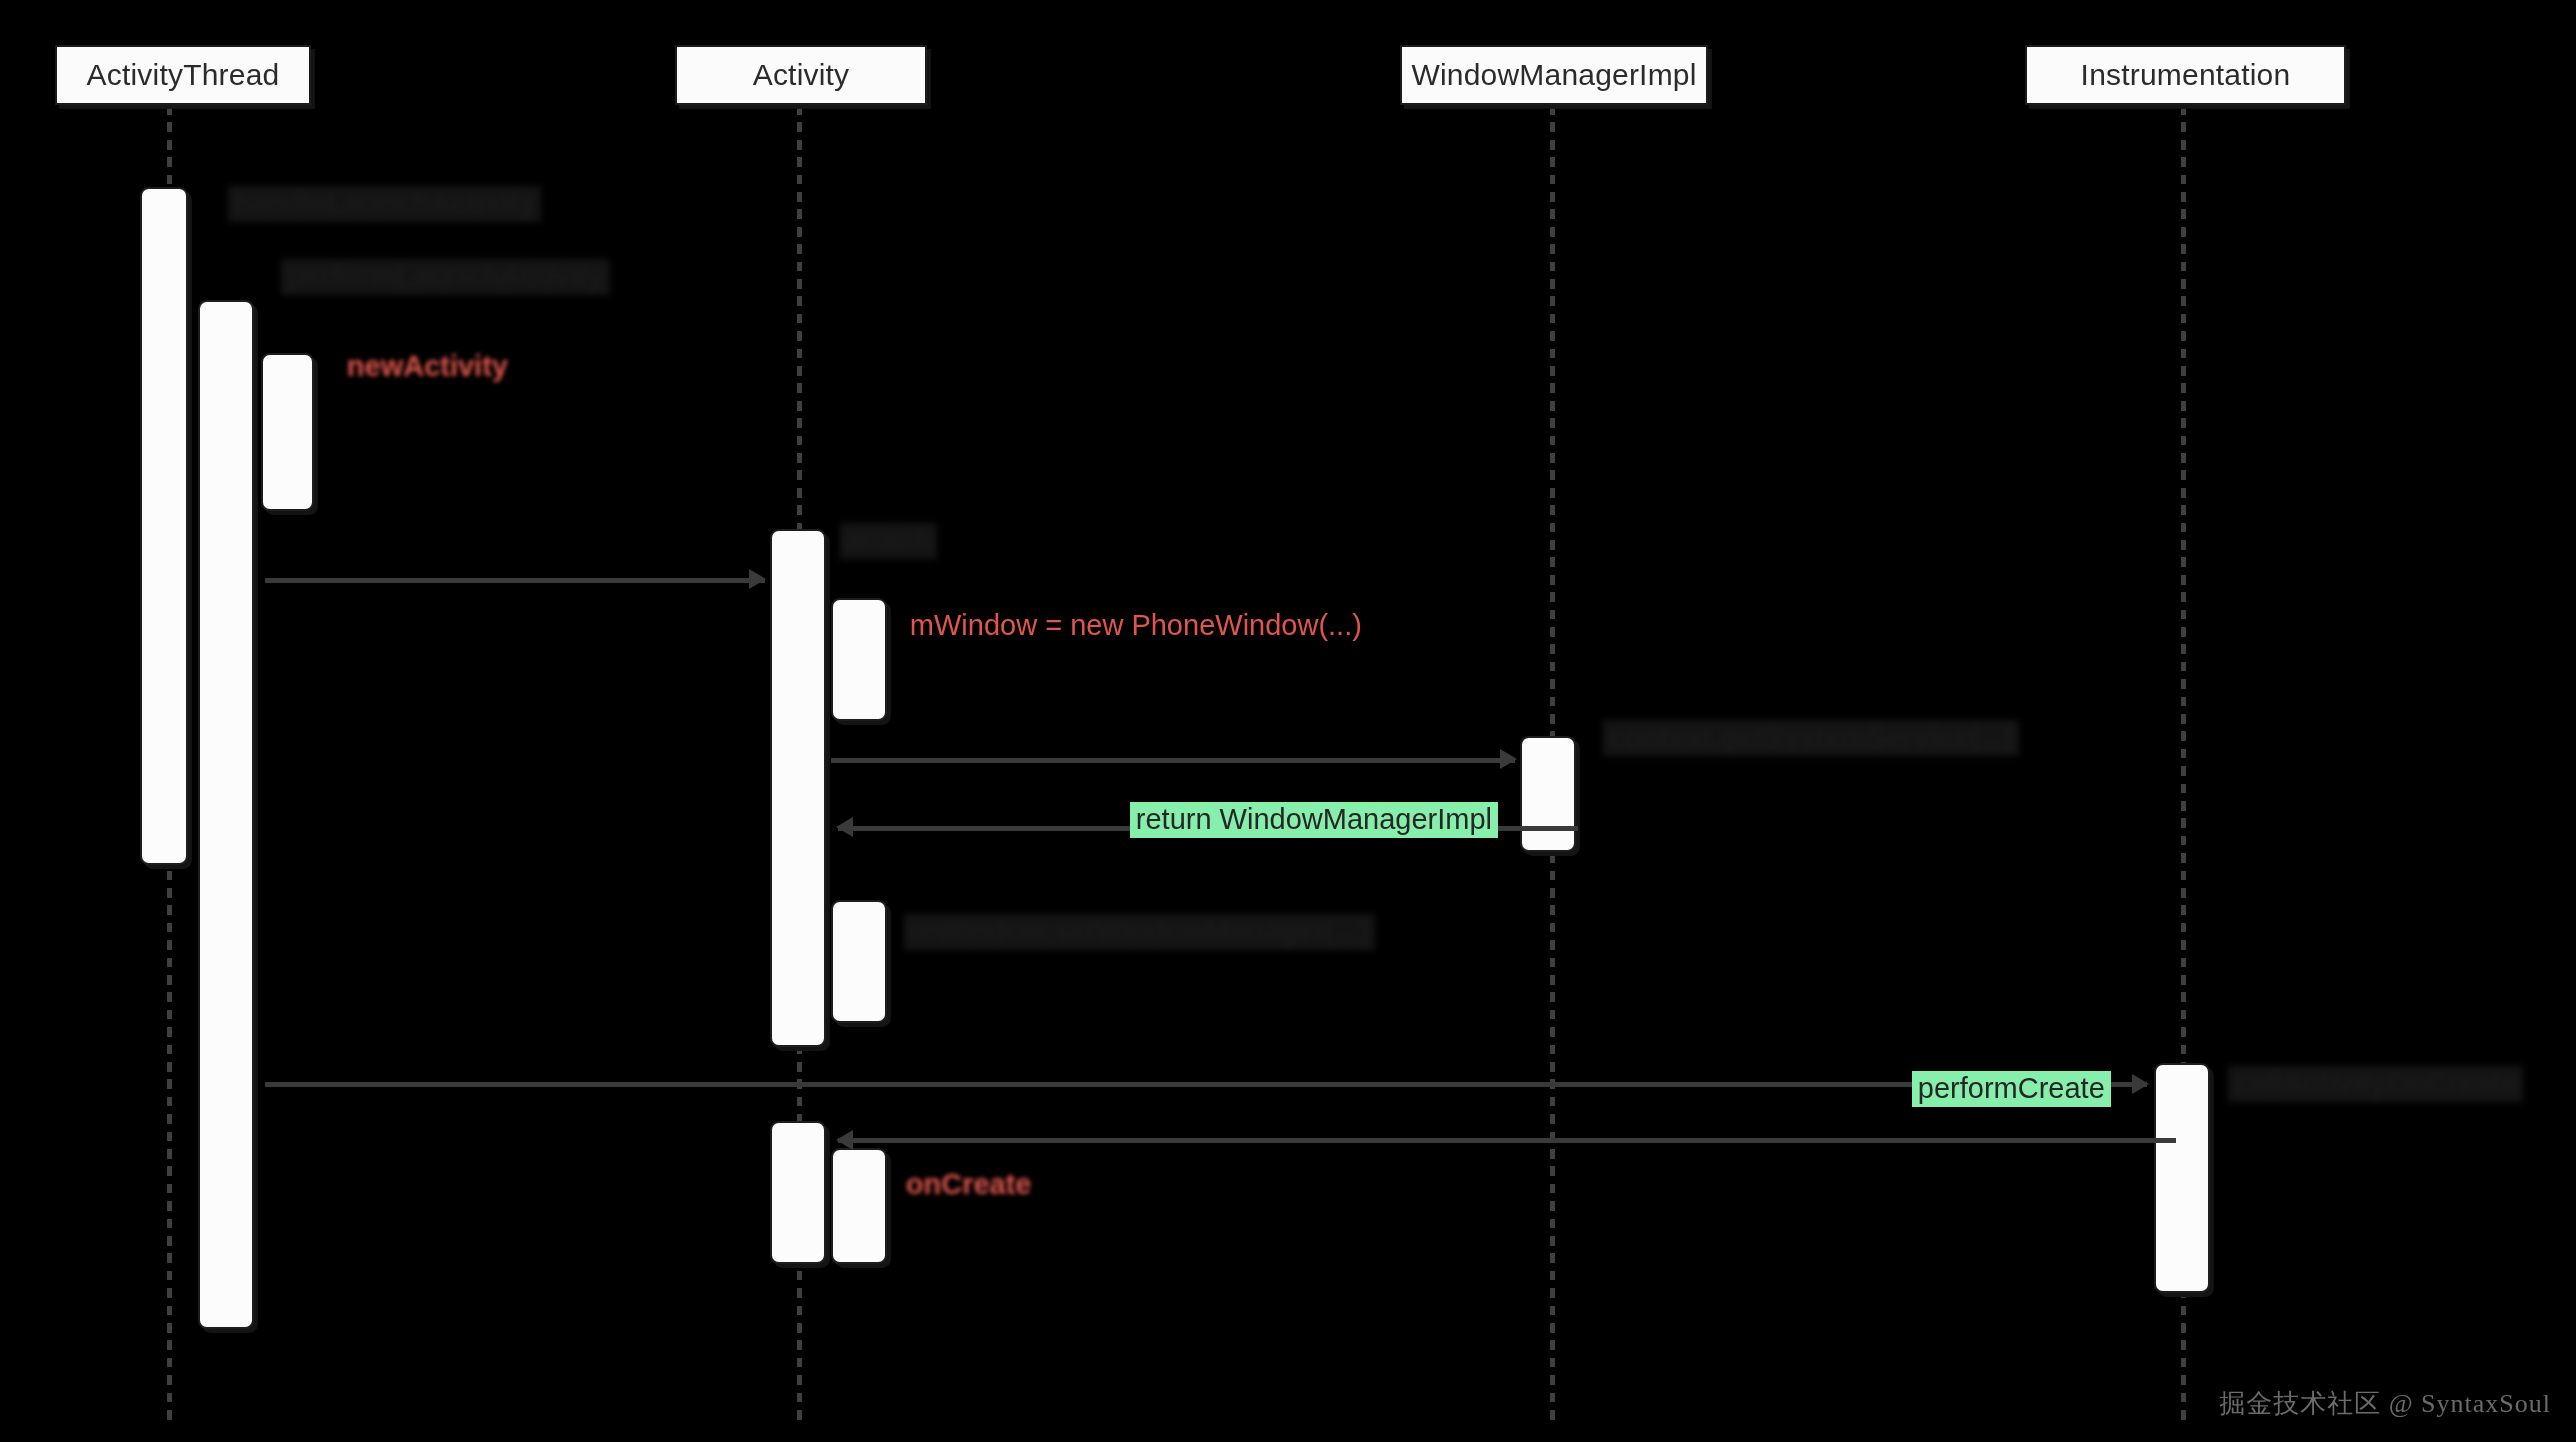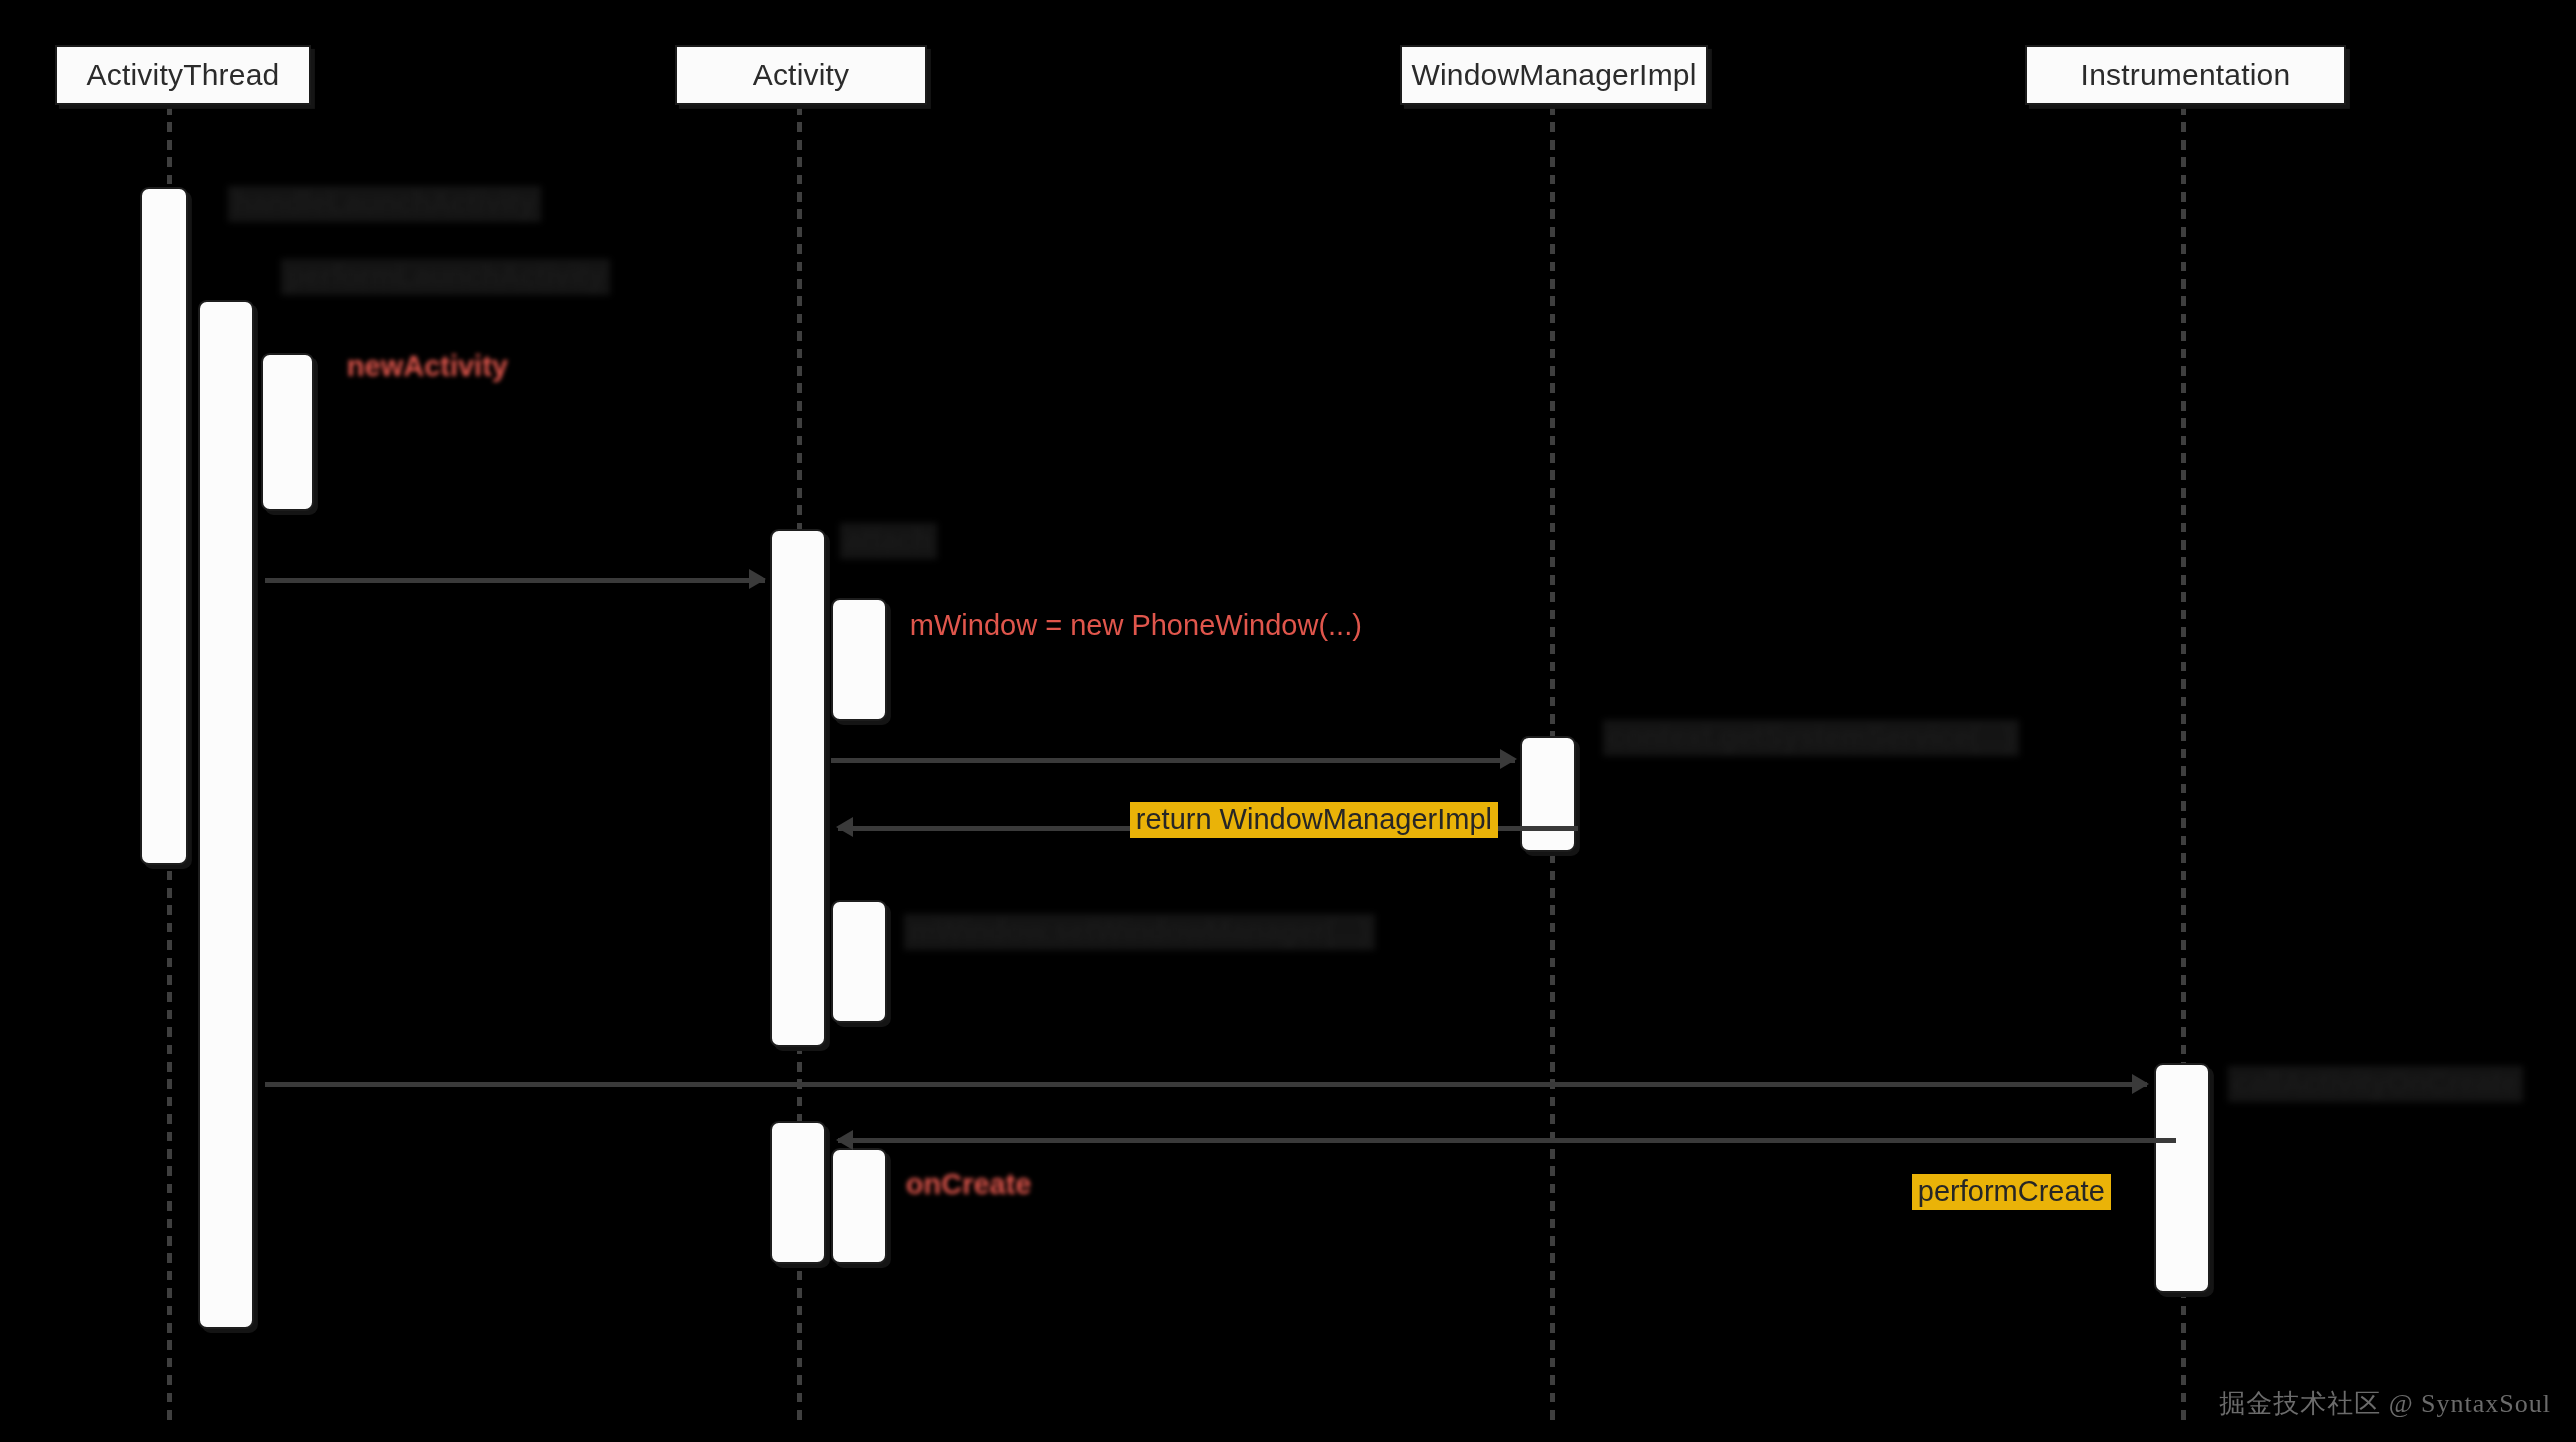--- a/index.html
+++ b/index.html
@@ -67,21 +67,21 @@
 
   
   .msg-label {
     position: absolute;
     font-size: 28px;
     white-space: nowrap;
     line-height: 1.1;
     padding: 1.9px 5.8px;
   }
   .msg-label.plain {
-    background: #eab308;
+    background: #86efac;
     color: #262626;
   }
   .msg-label.red {
     color: #e0564c;
     font-weight: normal;
   }
   
   .msg-label.obscured {
     color: #1a1a1a;
     background: #141414;
@@ -141,21 +141,21 @@
       <div class="msg-label obscured" style="left: 1603px; top: 720px; font-size: 29px;">context.getSystemService(...)</div>
       <div class="msg-line" style="left: 838px; top: 826px; width: 740px;"></div>
       <div class="arrow-head left" style="top: 817px; left: 836px;"></div>
       <div class="msg-label plain" style="left: 1130px; top: 802px; font-size: 29px;">return WindowManagerImpl</div>
       <div class="msg-label obscured" style="left: 904px; top: 914px; font-size: 29px;">mWindow.setWindowManager(...)</div>
       <div class="msg-line" style="left: 265px; top: 1082px; width: 1882px;"></div>
       <div class="arrow-head right" style="top: 1074px; left: 2132px;"></div>
       <div class="msg-label obscured" style="left: 2228px; top: 1066px; font-size: 29px;">callActivityOnCreate</div>
       <div class="msg-line" style="left: 838px; top: 1138px; width: 1338px;"></div>
       <div class="arrow-head left" style="top: 1130px; left: 836px;"></div>
-      <div class="msg-label plain" style="left: 1912px; top: 1174px; font-size: 29px;">performCreate</div>
+      <div class="msg-label plain" style="left: 1912px; top: 1071px; font-size: 29px;">performCreate</div>
       <div class="msg-label red obscured" style="left: 900px; top: 1167px; font-size: 29px;">onCreate</div>
     </div>
   <div id="participants-layer">
       <div class="participant" style="left: 55px; top: 45px; width: 256px;">
         <span>ActivityThread</span>
       </div>
       <div class="participant" style="left: 675px; top: 45px; width: 252px;">
         <span>Activity</span>
       </div>
       <div class="participant" style="left: 1400px; top: 45px; width: 308px;">

